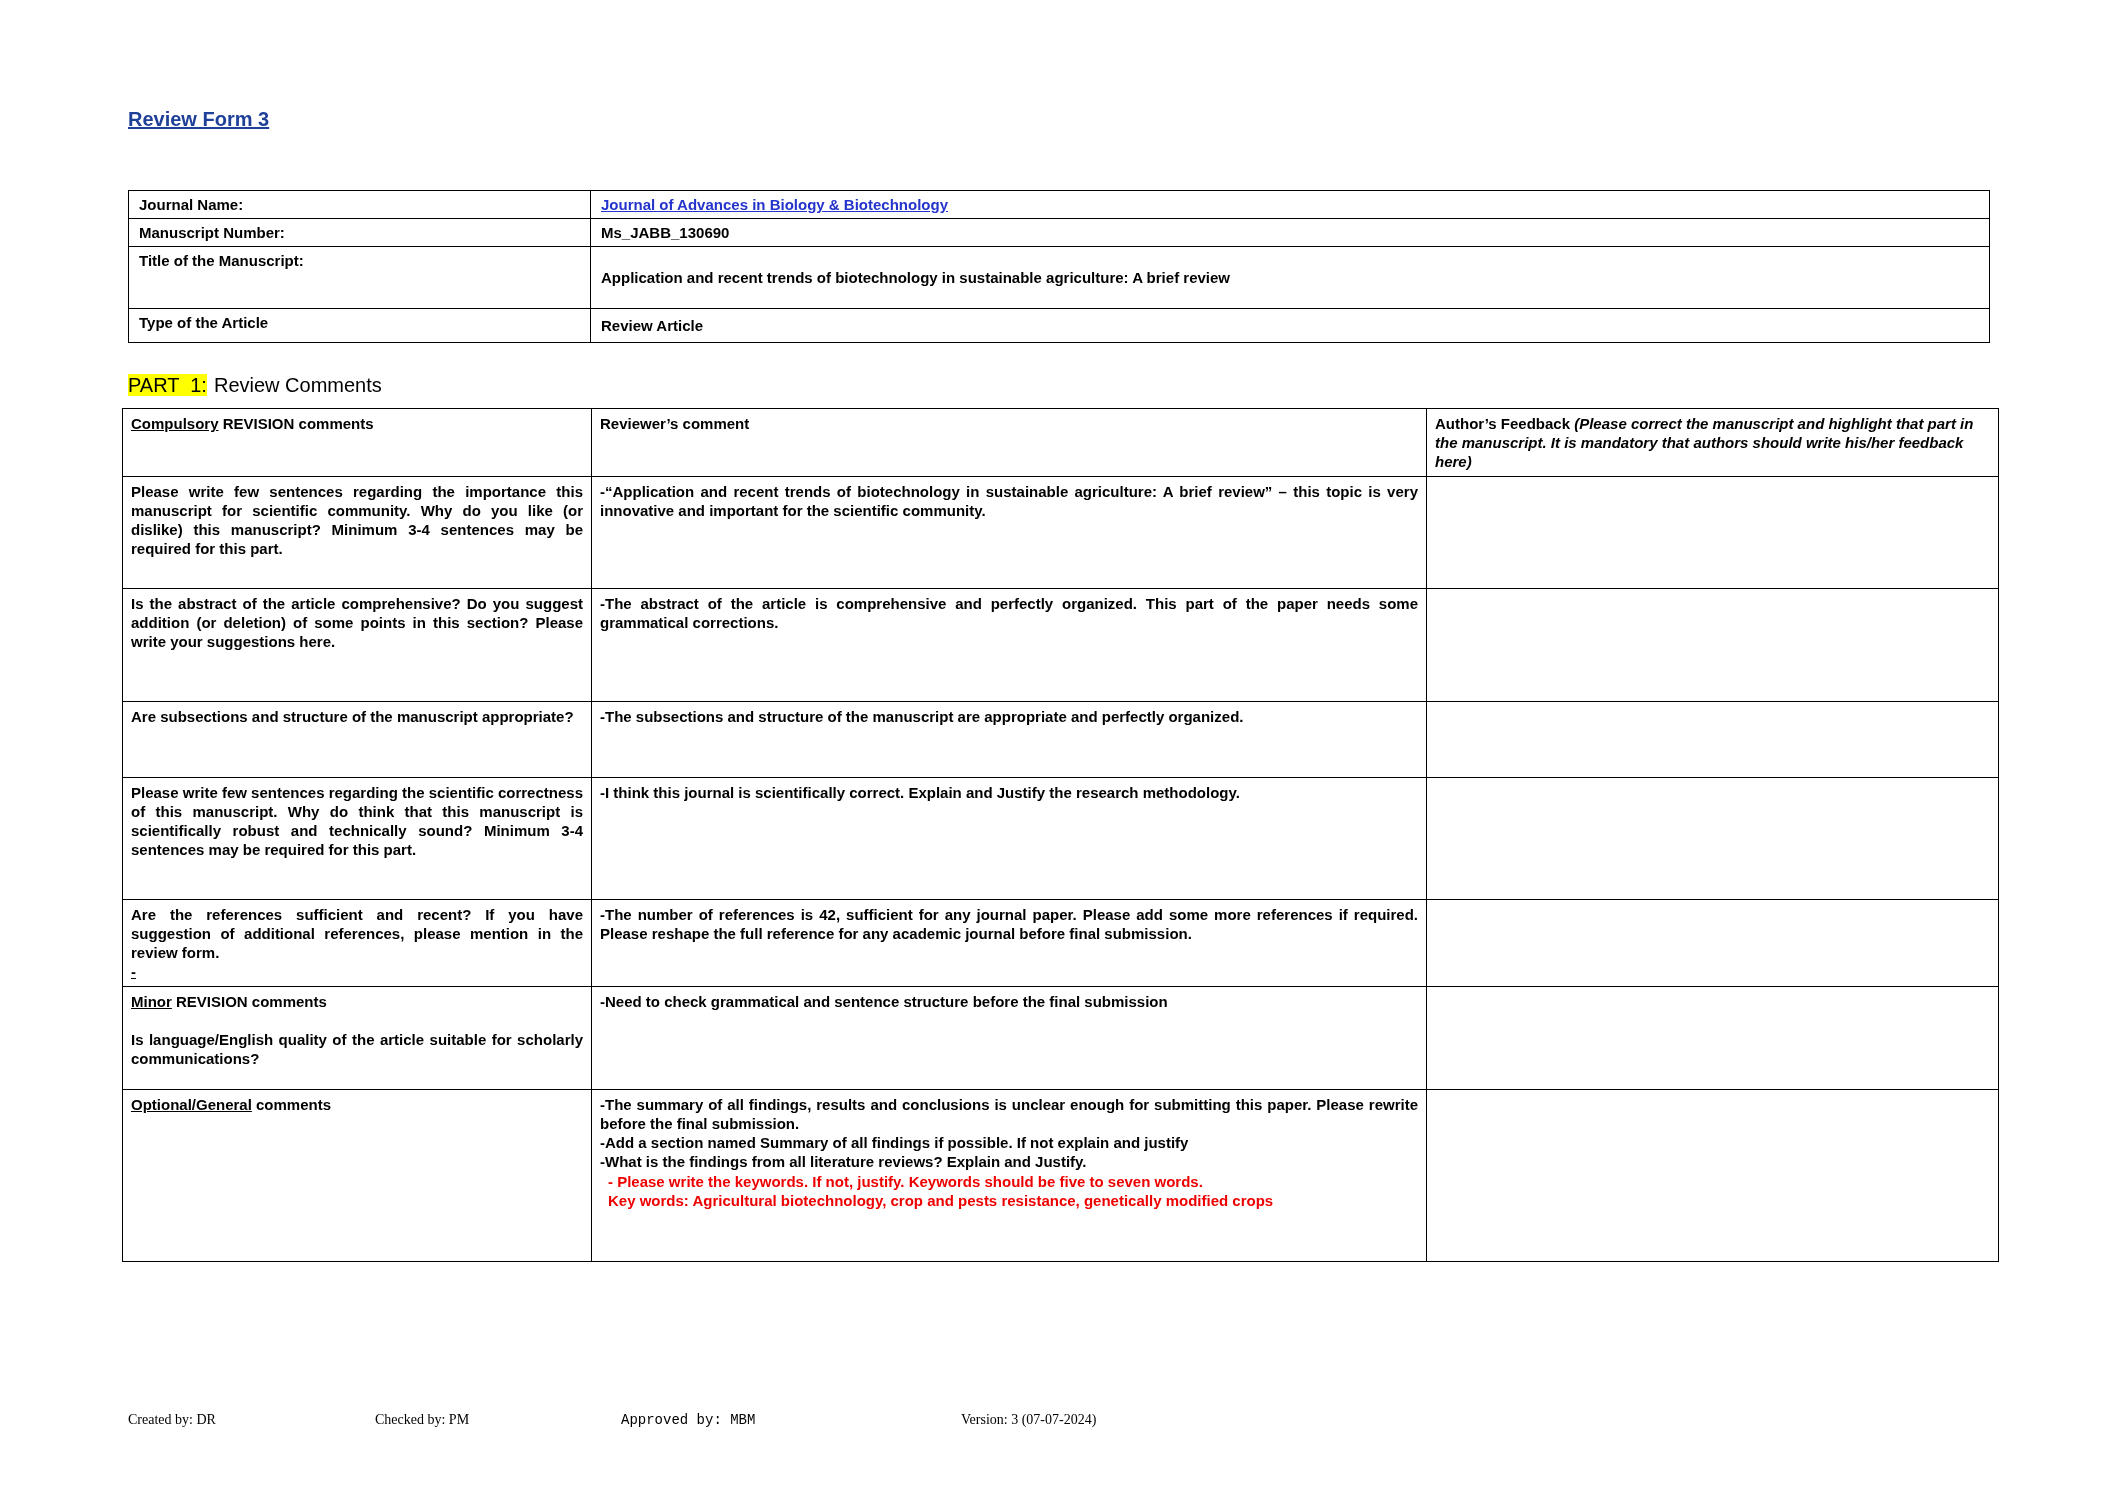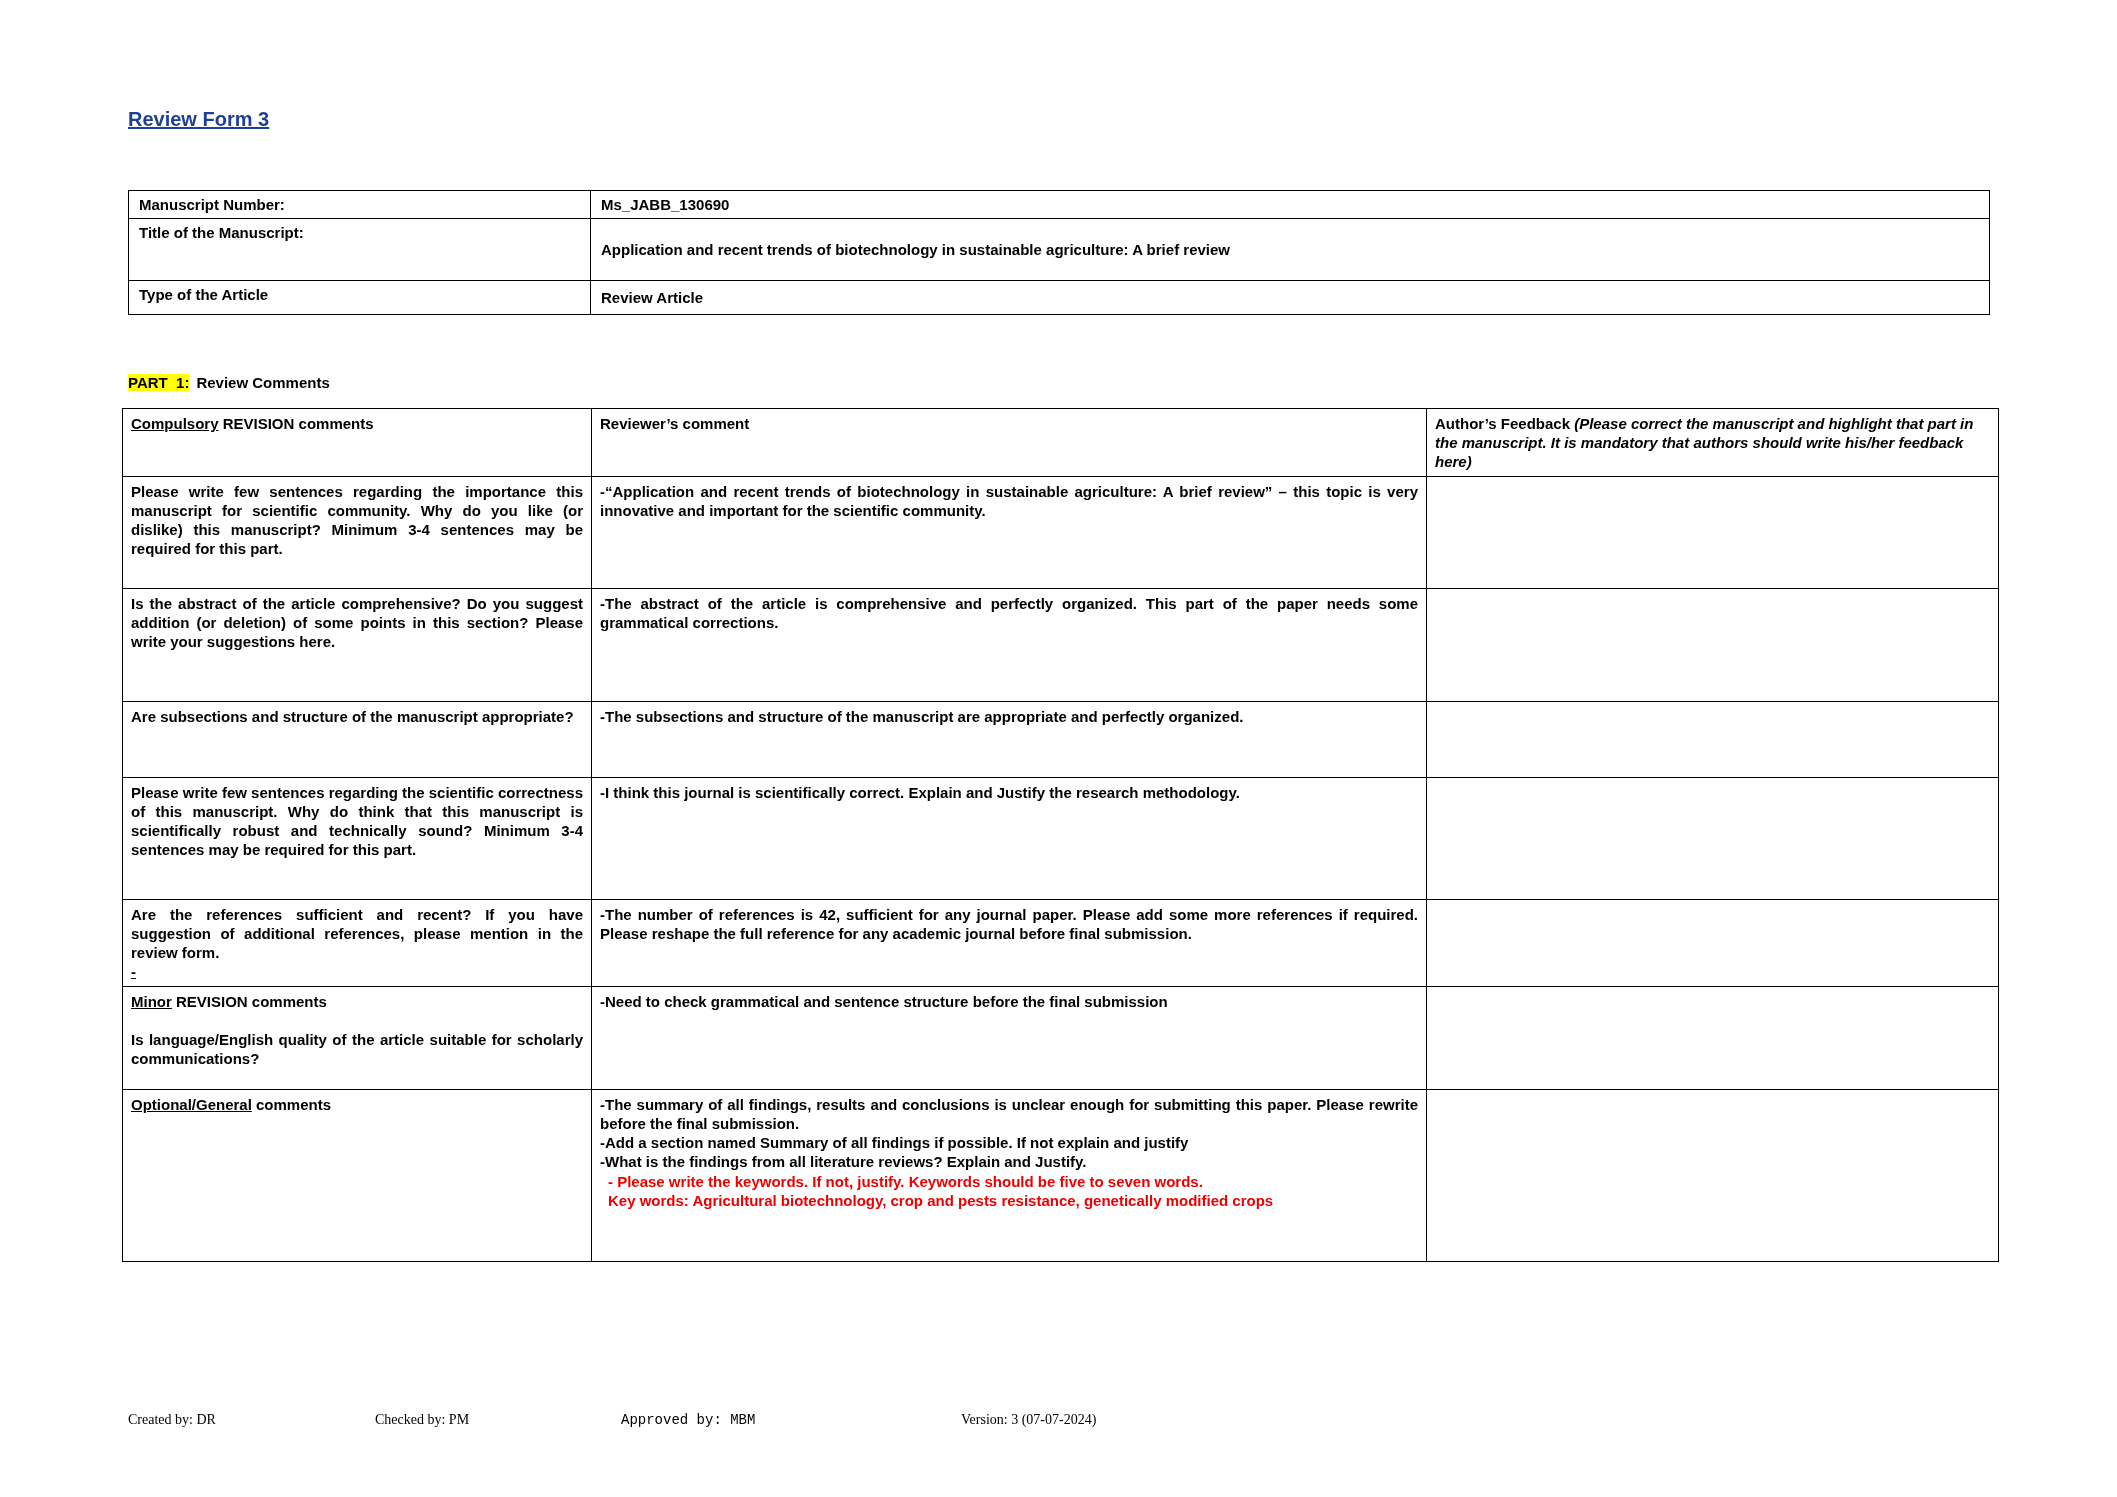--- a/index.html
+++ b/index.html
@@ -14,21 +14,21 @@
   }
   table { border-collapse:collapse; table-layout:fixed; }
   td { font-size:15px; font-weight:bold; line-height:1.27; word-wrap:break-word; }
 
   .info-table { position:absolute; left:128px; top:190px; width:1862px; }
   .info-table td { border:1.5px solid #000; padding:4px 10px; }
   .info-label { vertical-align:top; }
   .info-value { vertical-align:middle; }
   .journal-link { color:var(--link-blue, #2333CC); font-weight:bold; text-decoration:underline; cursor:pointer; }
 
-  .part1 { position:absolute; left:128px; top:374px; font-size:15px; font-weight:bold; }
+  .part1 { position:absolute; left:128px; top:374px; font-size:20px; font-weight:normal; }
   .part1-badge { background:var(--highlight-yellow, #FFFF00); white-space:pre; }
   .part1-title { margin-left:7px; }
 
   .review-table { position:absolute; left:122px; top:408px; width:1876px; }
   .review-table td { border:1.5px solid #000; vertical-align:top; padding:5px 8px; }
   .q, .c { text-align:justify; }
   .u { text-decoration:underline; }
   .bi { font-style:italic; }
   .red { color:var(--alert-red, #EE0000);margin-left:8px; }
   .gap { height:19px; }
@@ -44,20 +44,24 @@
 <div class="page">
 
   <div class="doc-title">Review Form 3</div>
 
   <table class="info-table">
     <colgroup>
         <col style="width:462px">
         <col>
       </colgroup>
     <tbody>
+        <tr style="height:28px">
+      <td class="info-label">Journal Name:</td>
+      <td class="info-value"><a class="journal-link">Journal of Advances in Biology &amp; Biotechnology</a></td>
+    </tr>
     <tr style="height:28px">
       <td class="info-label">Manuscript Number:</td>
       <td class="info-value">Ms_JABB_130690</td>
     </tr>
     <tr style="height:62px">
       <td class="info-label">Title of the Manuscript:</td>
       <td class="info-value">Application and recent trends of biotechnology in sustainable agriculture: A brief review</td>
     </tr>
     <tr style="height:34px">
       <td class="info-label">Type of the Article</td>

